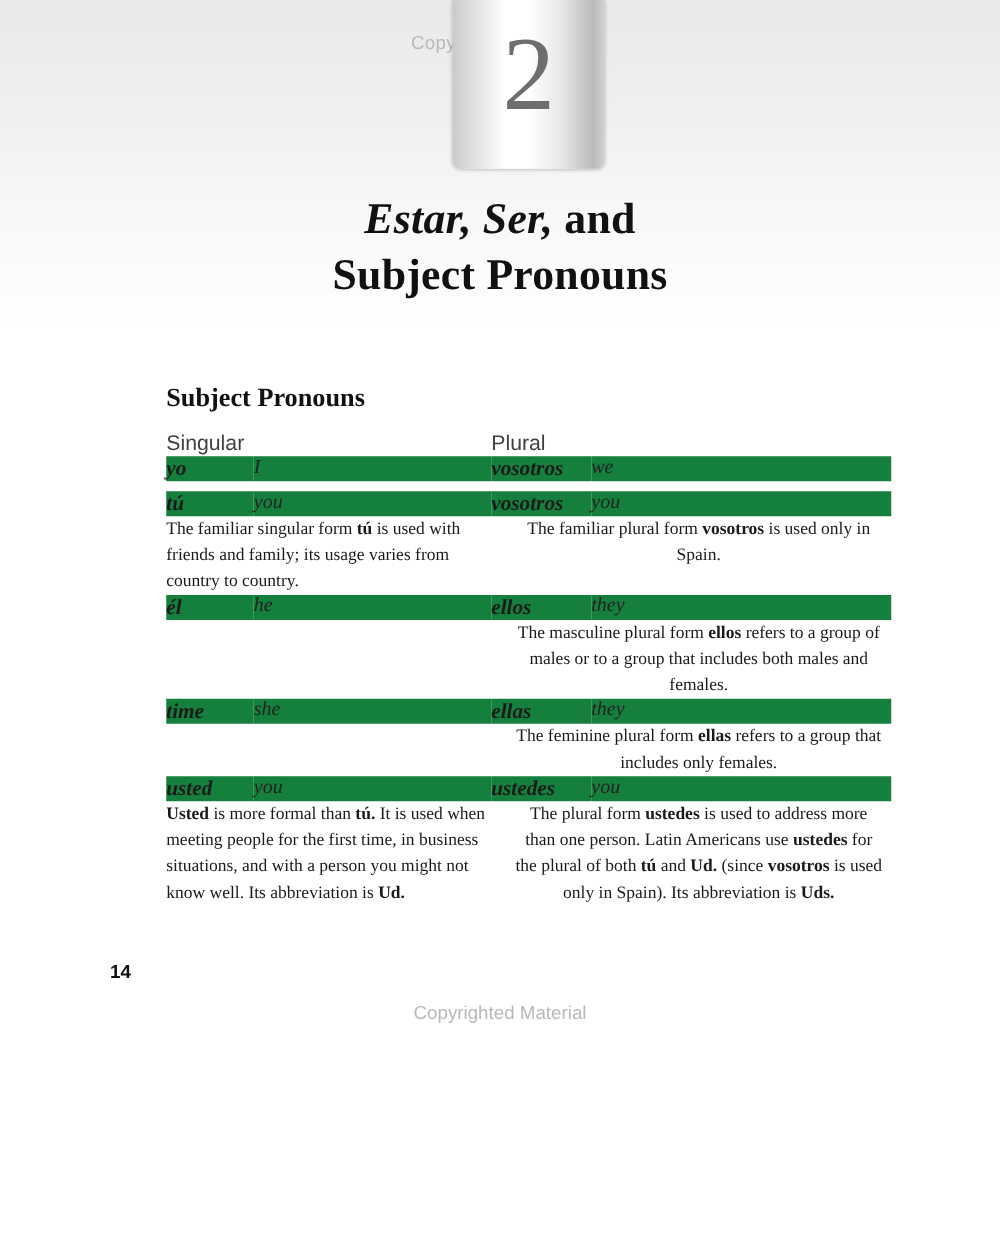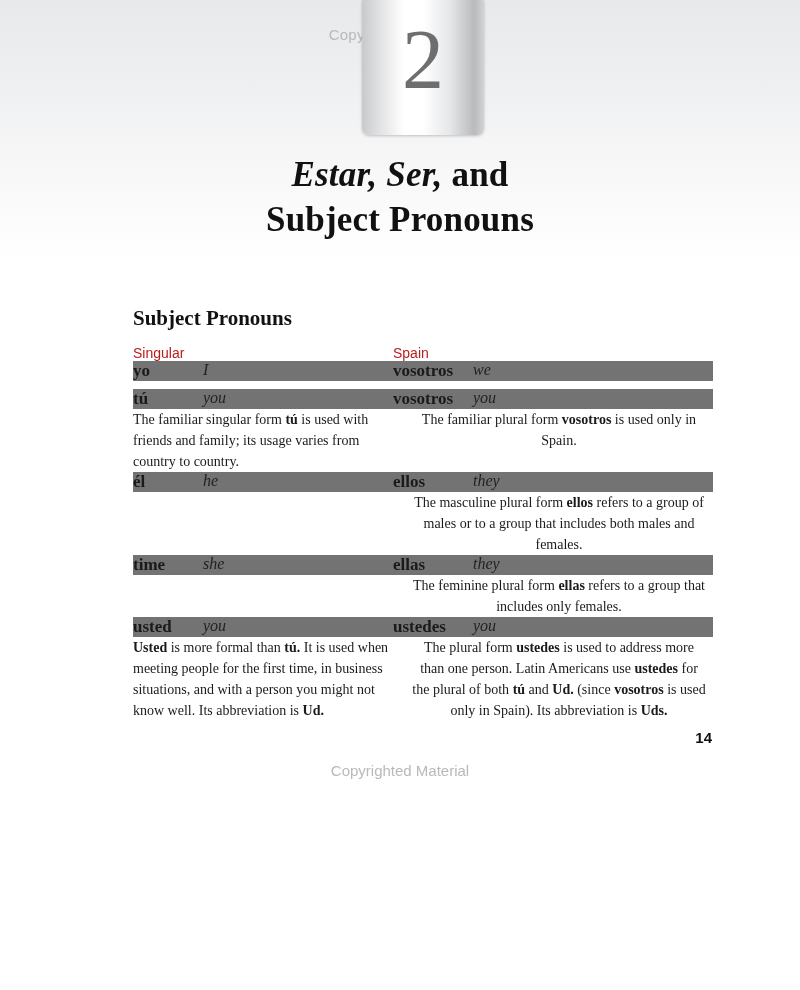--- a/index.html
+++ b/index.html
@@ -108,27 +108,28 @@
     vertical-align: top;
   }
 
   .col-pron   { width: 70px; }
   .col-gloss  { width: 190px; }
   .col-pron2  { width: 80px; }
   .col-gloss2 { width: 240px; }
 
   .colhead {
     font-family: "Liberation Sans", sans-serif;
-    font-size: 14px;
-    color: #b91c1c;
+    font-size: 17px;
+    color: #404040;
     padding: 2px 0 4px 12px;
   }
 
   tr.shaded td {
-    background: #737373;
+    background: #15803d;
+    font-style: italic;
   }
   .pron {
     font-family: "Liberation Serif", serif;
     font-weight: bold;
     font-size: 17px;
     padding: 6px 0 6px 12px;
     white-space: nowrap;
   }
   .gloss {
     font-family: "Liberation Serif", serif;
@@ -147,26 +148,26 @@
   .note.right {
     padding-left: 18px;
     padding-right: 6px;
     text-align: center;
   }
   .note b { font-weight: bold; }
 
   .spacer td { height: 8px; }
 
   .page-number {
-    text-align: right;
+    text-align: left;
     font-family: "Liberation Sans", sans-serif;
     font-weight: bold;
     font-size: 15px;
     color: #111;
-    margin-top: 8px;
+    margin-top: 44px;
   }
   .watermark-bottom {
     text-align: center;
     font-family: "Liberation Sans", sans-serif;
     font-size: 15px;
     color: #b9b9b9;
     margin-top: 16px;
   }
 </style>
 </head>
@@ -192,21 +193,21 @@
   <table class="pronoun-table">
     <colgroup>
       <col class="col-pron">
       <col class="col-gloss">
       <col class="col-pron2">
       <col class="col-gloss2">
     </colgroup>
     <tbody>
       <tr>
         <td class="colhead" colspan="2">Singular</td>
-        <td class="colhead" colspan="2">Spain</td>
+        <td class="colhead" colspan="2">Plural</td>
       </tr>
 
       <tr class="shaded">
         <td class="pron">yo</td>
         <td class="gloss">I</td>
         <td class="pron">vosotros</td>
         <td class="gloss">we</td>
       </tr>
       <tr class="spacer">
           <td colspan="4"></td>

